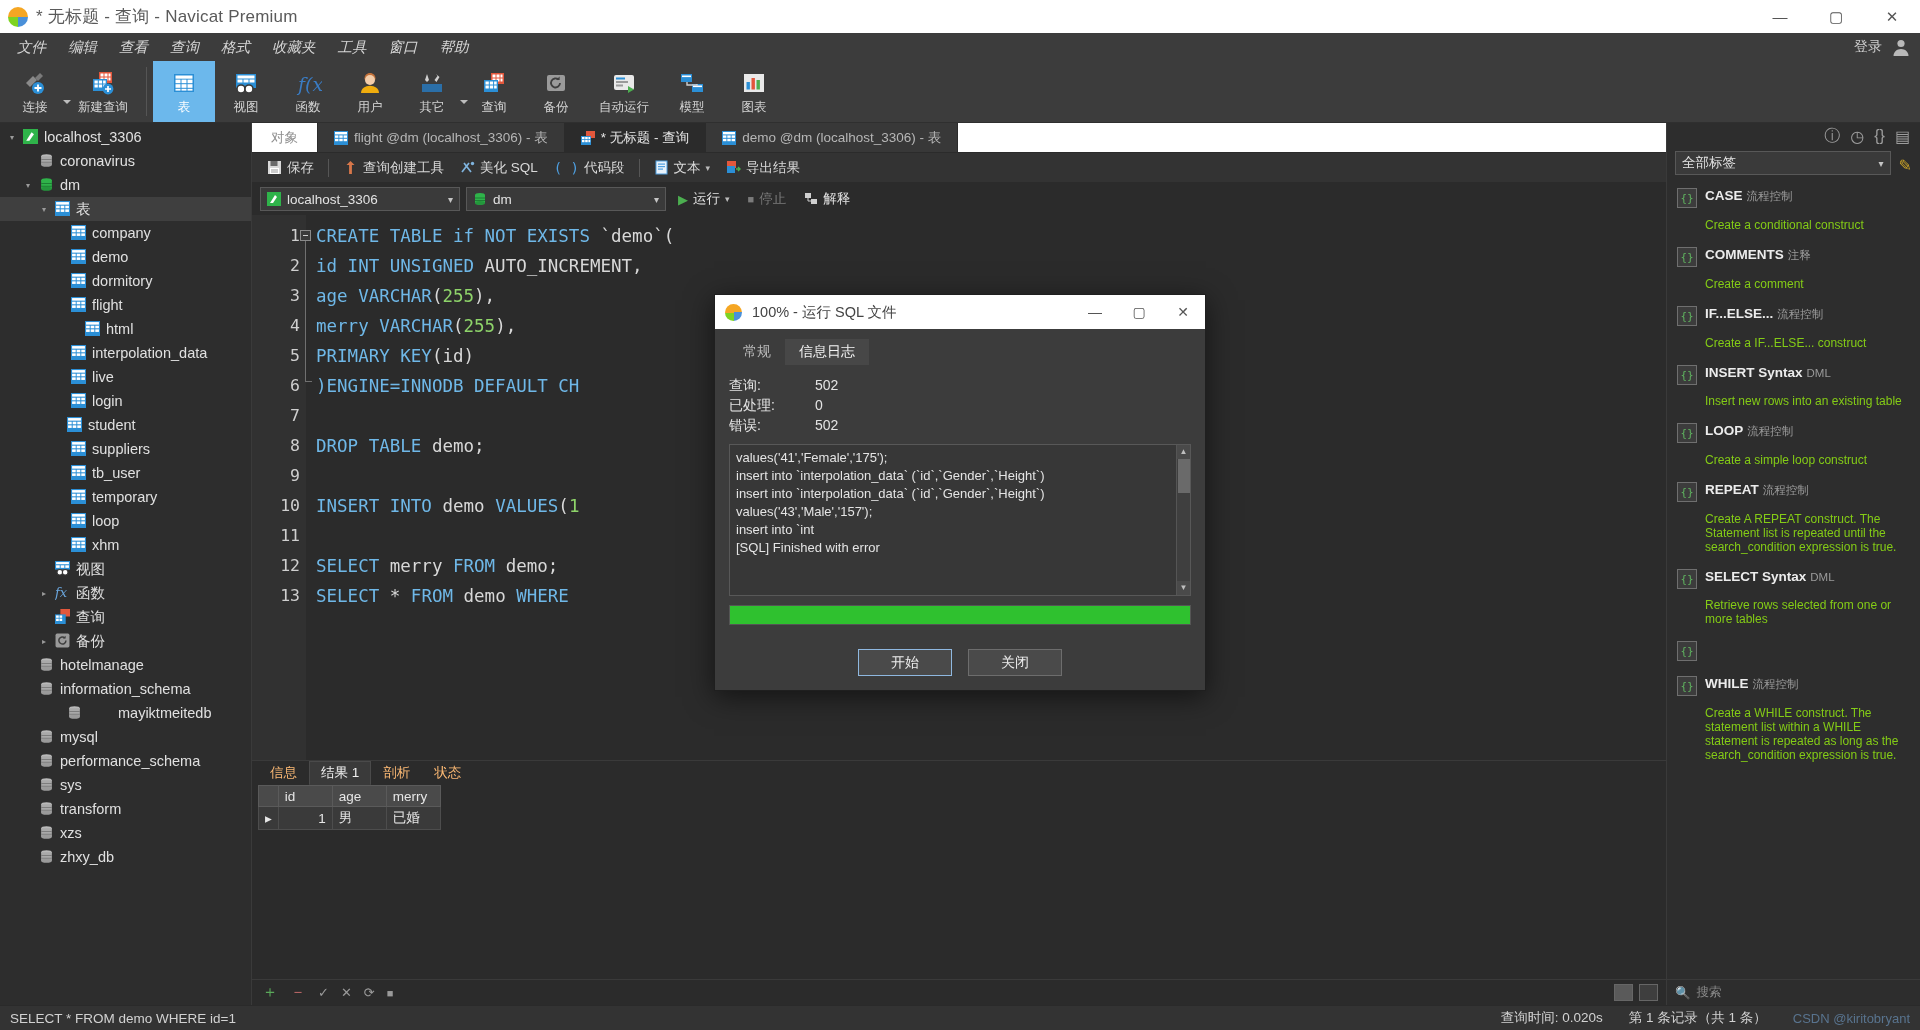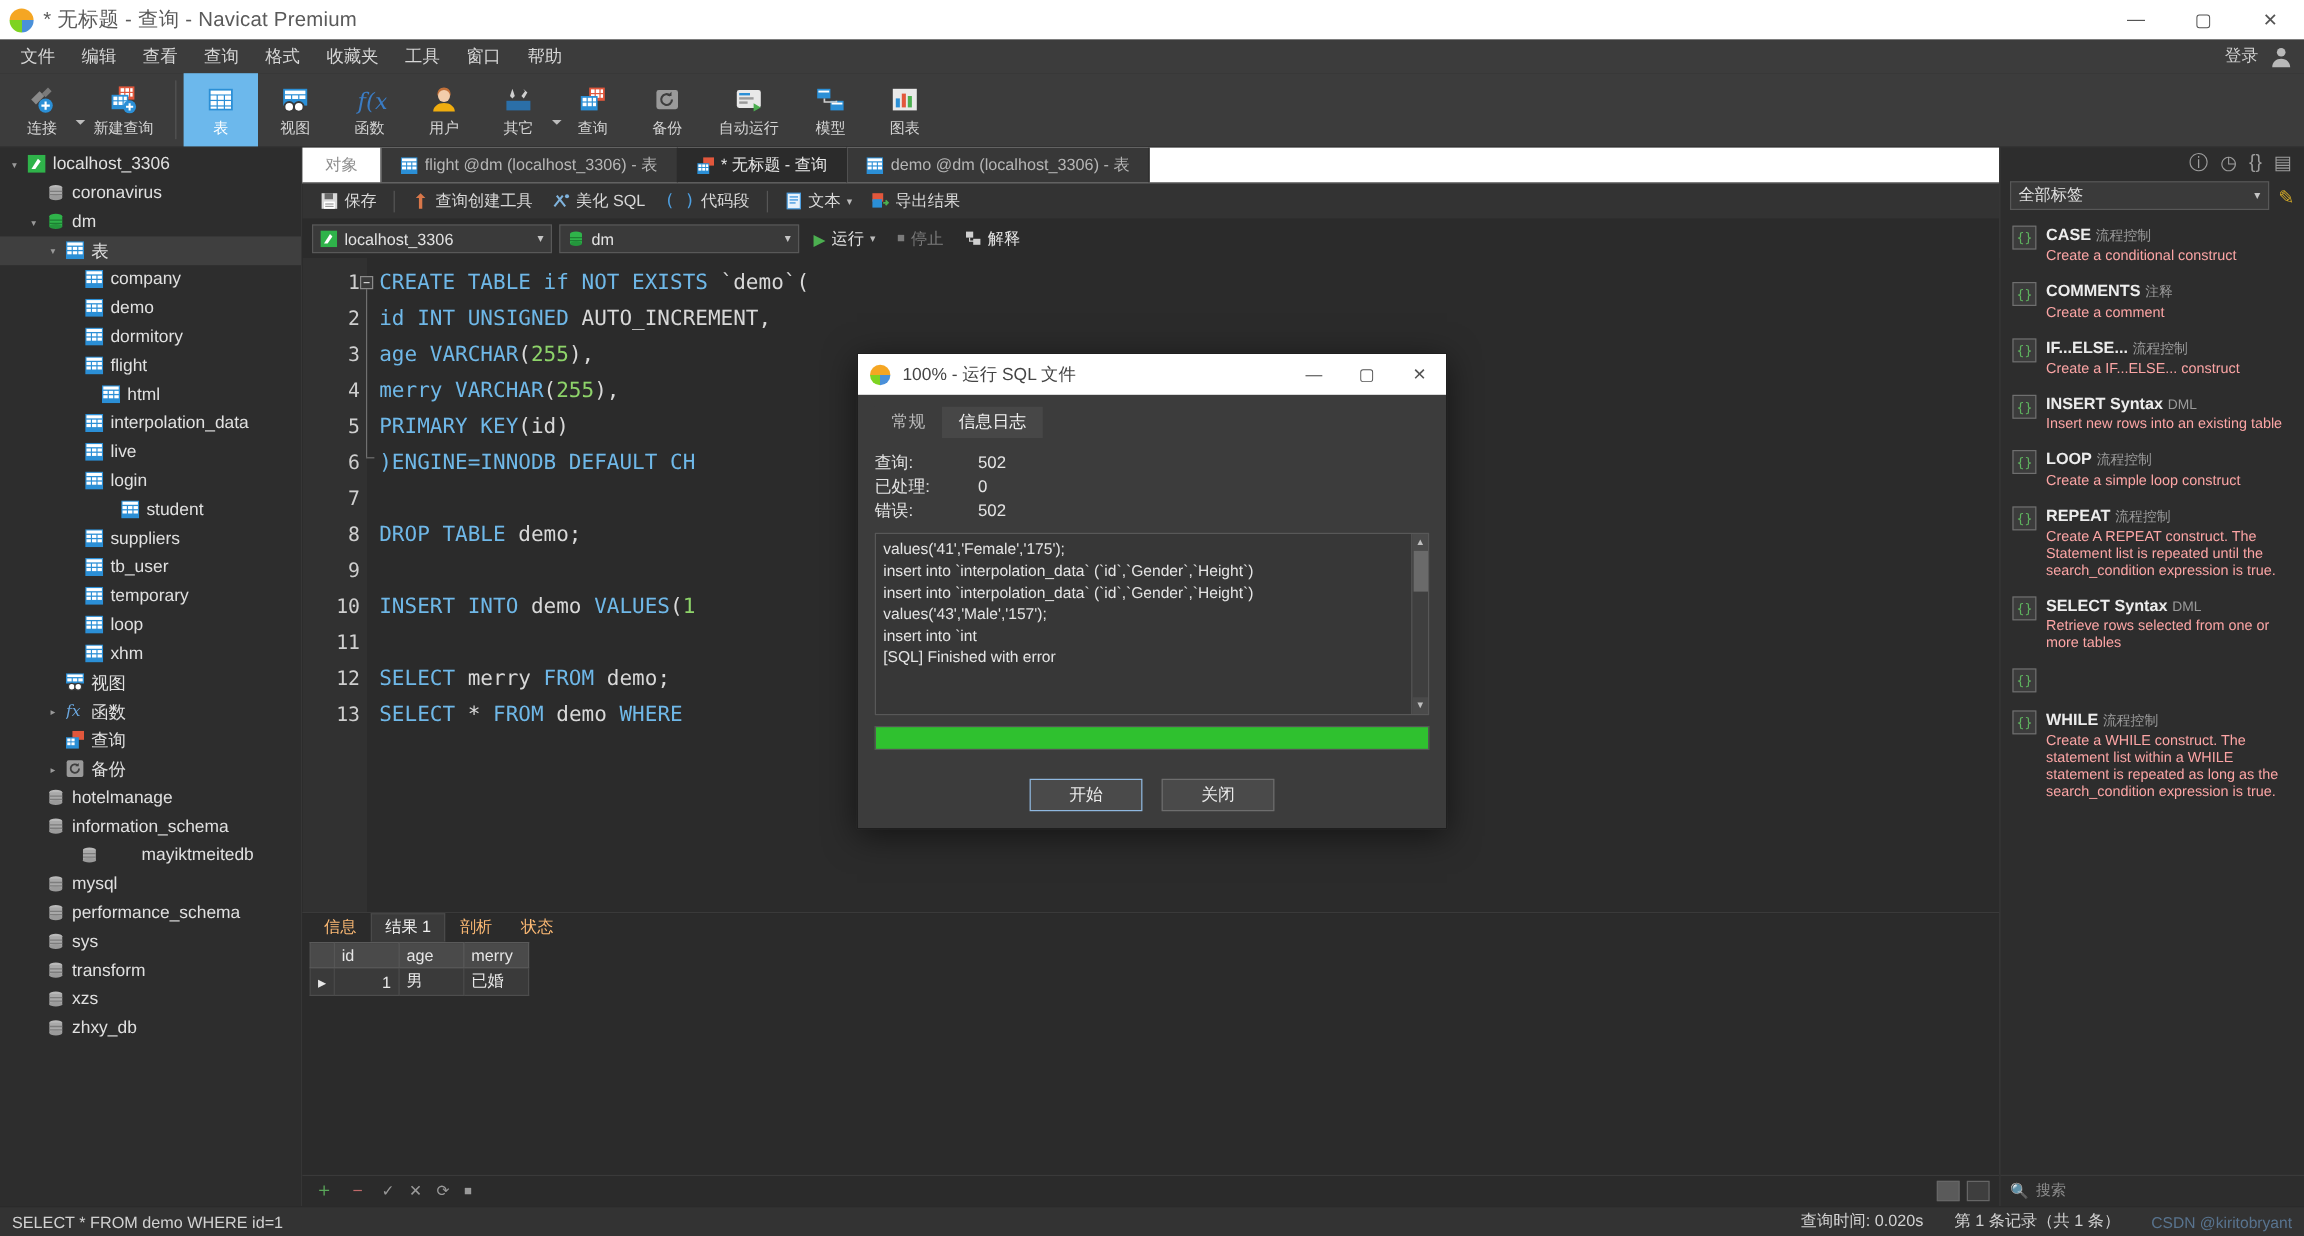--- a/index.html
+++ b/index.html
@@ -23,21 +23,21 @@
   .win-btns { position: absolute; right: 0; top: 0; height: 33px; display: flex; }
   .win-btn {
     width: 56px; height: 33px; display: flex; align-items: center; justify-content: center;
     color: #555; font-size: 15px;
   }
   
   .menubar {
     height: 28px; background: #3c3c3c; display: flex; align-items: center;
     padding-left: 6px; position: relative;
   }
-  .menu-item { padding: 3px 11px; font-size: 14.5px; color: #d6d6d6; }
+  .menu-item { padding: 3px 11px; font-size: 14.5px; color: #d6d6d6; font-style: italic; }
   .login-area { position: absolute; right: 8px; display: flex; align-items: center; gap: 8px; }
   .login-text { font-size: 14px; color: #d0d0d0; }
   .avatar-ico { width: 22px; height: 22px; color: #b9b9b9; }
   
   .ribbon {
     height: 62px; background: #3c3c3c; display: flex; align-items: stretch;
     padding-left: 4px; border-bottom: 1px solid #2f2f2f;
   }
   .rb {
     width: 62px; display: flex; flex-direction: column; align-items: center;
@@ -178,21 +178,21 @@
   .snips { flex: 1 1 auto; overflow: hidden; padding: 0 2px; }
   .snip { display: flex; gap: 8px; padding: 7px 8px 8px 8px; }
   .snip-ico {
     width: 20px; height: 20px; flex: 0 0 auto; border: 1px solid #6f6f6f;
     background: #3c3c3c; color: #5fb35f; font-size: 11px;
     display: flex; align-items: center; justify-content: center;
     font-family: "DejaVu Sans Mono", monospace;
   }
   .snip-title { font-size: 13.5px; color: #ececec; font-weight: bold; }
   .snip-kind { font-size: 11.5px; color: #9a9a9a; font-weight: normal; margin-left: 4px; }
-  .snip-desc { font-size: 12px; color: #fca5a5; line-height: 14px; margin-top: 2px; }
+  .snip-desc { font-size: 12px; color: #84cc16; line-height: 14px; margin-top: 14px; }
   .rp-search {
     height: 26px; display: flex; align-items: center; gap: 6px; padding: 0 8px;
     color: #8a8a8a; font-size: 12.5px; border-top: 1px solid #3a3a3a;
   }
   
   .statusbar {
     height: 25px; background: #333333; display: flex; align-items: center;
     padding: 0 10px; font-size: 13.5px; color: #d2d2d2; position: relative;
     border-top: 1px solid #2a2a2a;
   }
@@ -646,21 +646,21 @@
               <rect x="5.3" y="4.4" width="3.4" height="2.4"></rect>
               <rect x="9.6" y="4.4" width="3.4" height="2.4"></rect>
               <rect x="1" y="7.8" width="3.4" height="2.4"></rect>
               <rect x="5.3" y="7.8" width="3.4" height="2.4"></rect>
               <rect x="9.6" y="7.8" width="3.4" height="2.4"></rect>
             </g>
           </svg>
         </span>
         <span>login</span>
       </div>
-      <div class="tree-row" style="padding-left: 84px;">
+      <div class="tree-row" style="padding-left: 50px;">
         <span class="tw"></span>
         <span class="t-ico">
           <svg width="15" height="15" viewBox="0 0 14 14">
             <rect width="14" height="14" fill="#2b8fd6"></rect>
             <g fill="#fff">
               <rect x="1" y="1" width="12" height="2.4"></rect>
               <rect x="1" y="4.4" width="3.4" height="2.4"></rect>
               <rect x="5.3" y="4.4" width="3.4" height="2.4"></rect>
               <rect x="9.6" y="4.4" width="3.4" height="2.4"></rect>
               <rect x="1" y="7.8" width="3.4" height="2.4"></rect>

